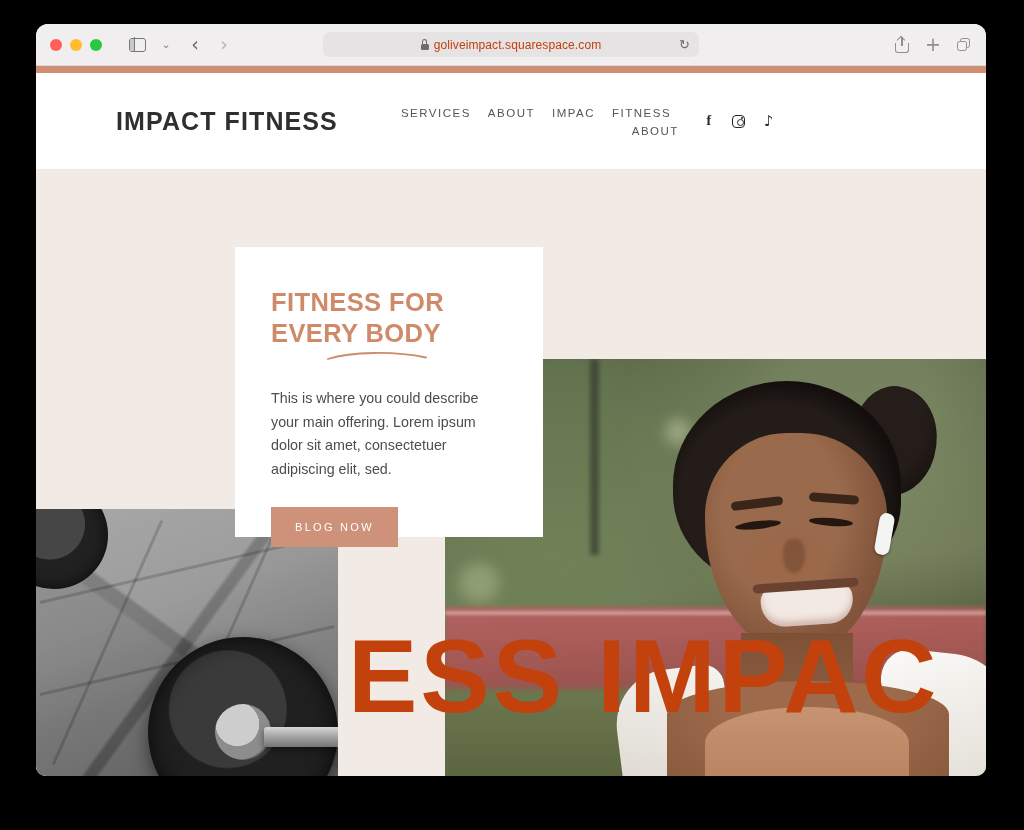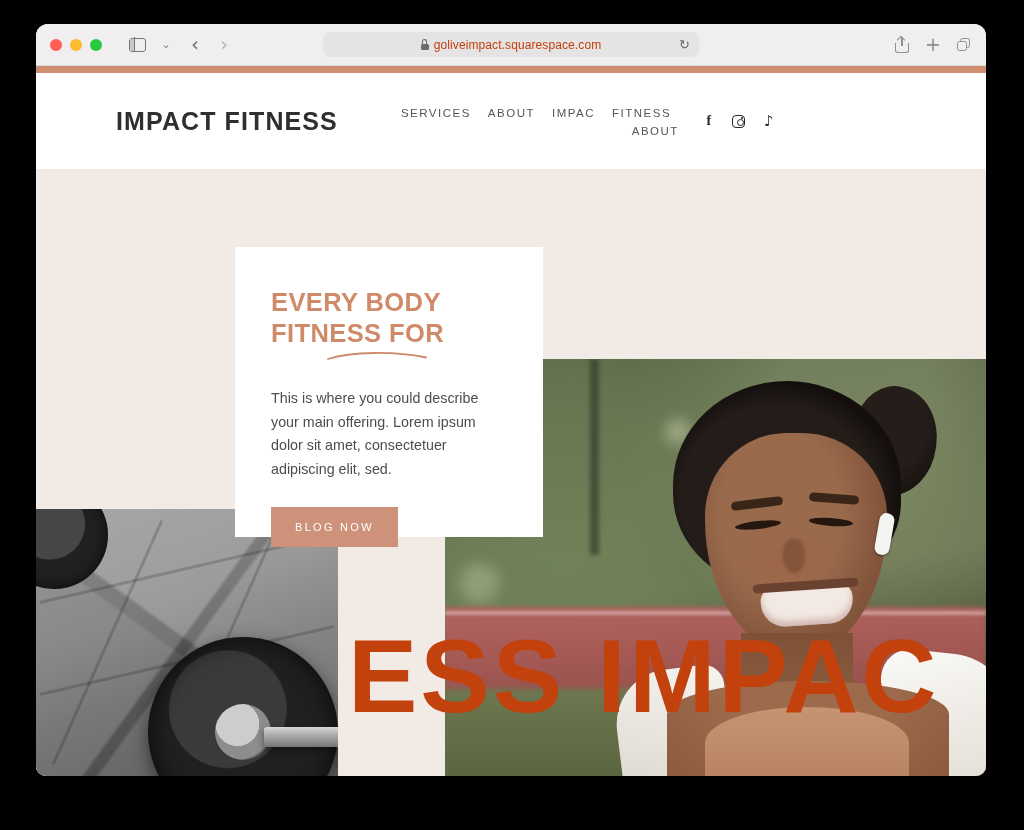--- a/index.html
+++ b/index.html
@@ -326,22 +326,22 @@
           <div class="pw-top"></div>
         </div>
       </div>
 
       <div class="marquee-band">
         <div class="marquee-text">ESS IMPAC</div>
       </div>
 
       <div class="hero-card">
         <div class="hero-h1" style="color:#CE8A69">
+          <div>FITNESS FOR</div>
           <div>EVERY BODY</div>
-          <div>FITNESS FOR</div>
         </div>
         <svg class="hero-underline" viewBox="0 0 100 13" preserveAspectRatio="none">
           <path d="M1,9 C24,1.5 68,1 99,7.5" stroke="#CE8A69" stroke-width="1.8" fill="none" stroke-linecap="round"></path>
         </svg>
         <div class="hero-p">This is where you could describe your main offering. Lorem ipsum dolor sit amet, consectetuer adipiscing elit, sed.</div>
         <div class="join-btn" style="background:#CE9179">BLOG NOW</div>
       </div>
 
     </div>
   </div>

